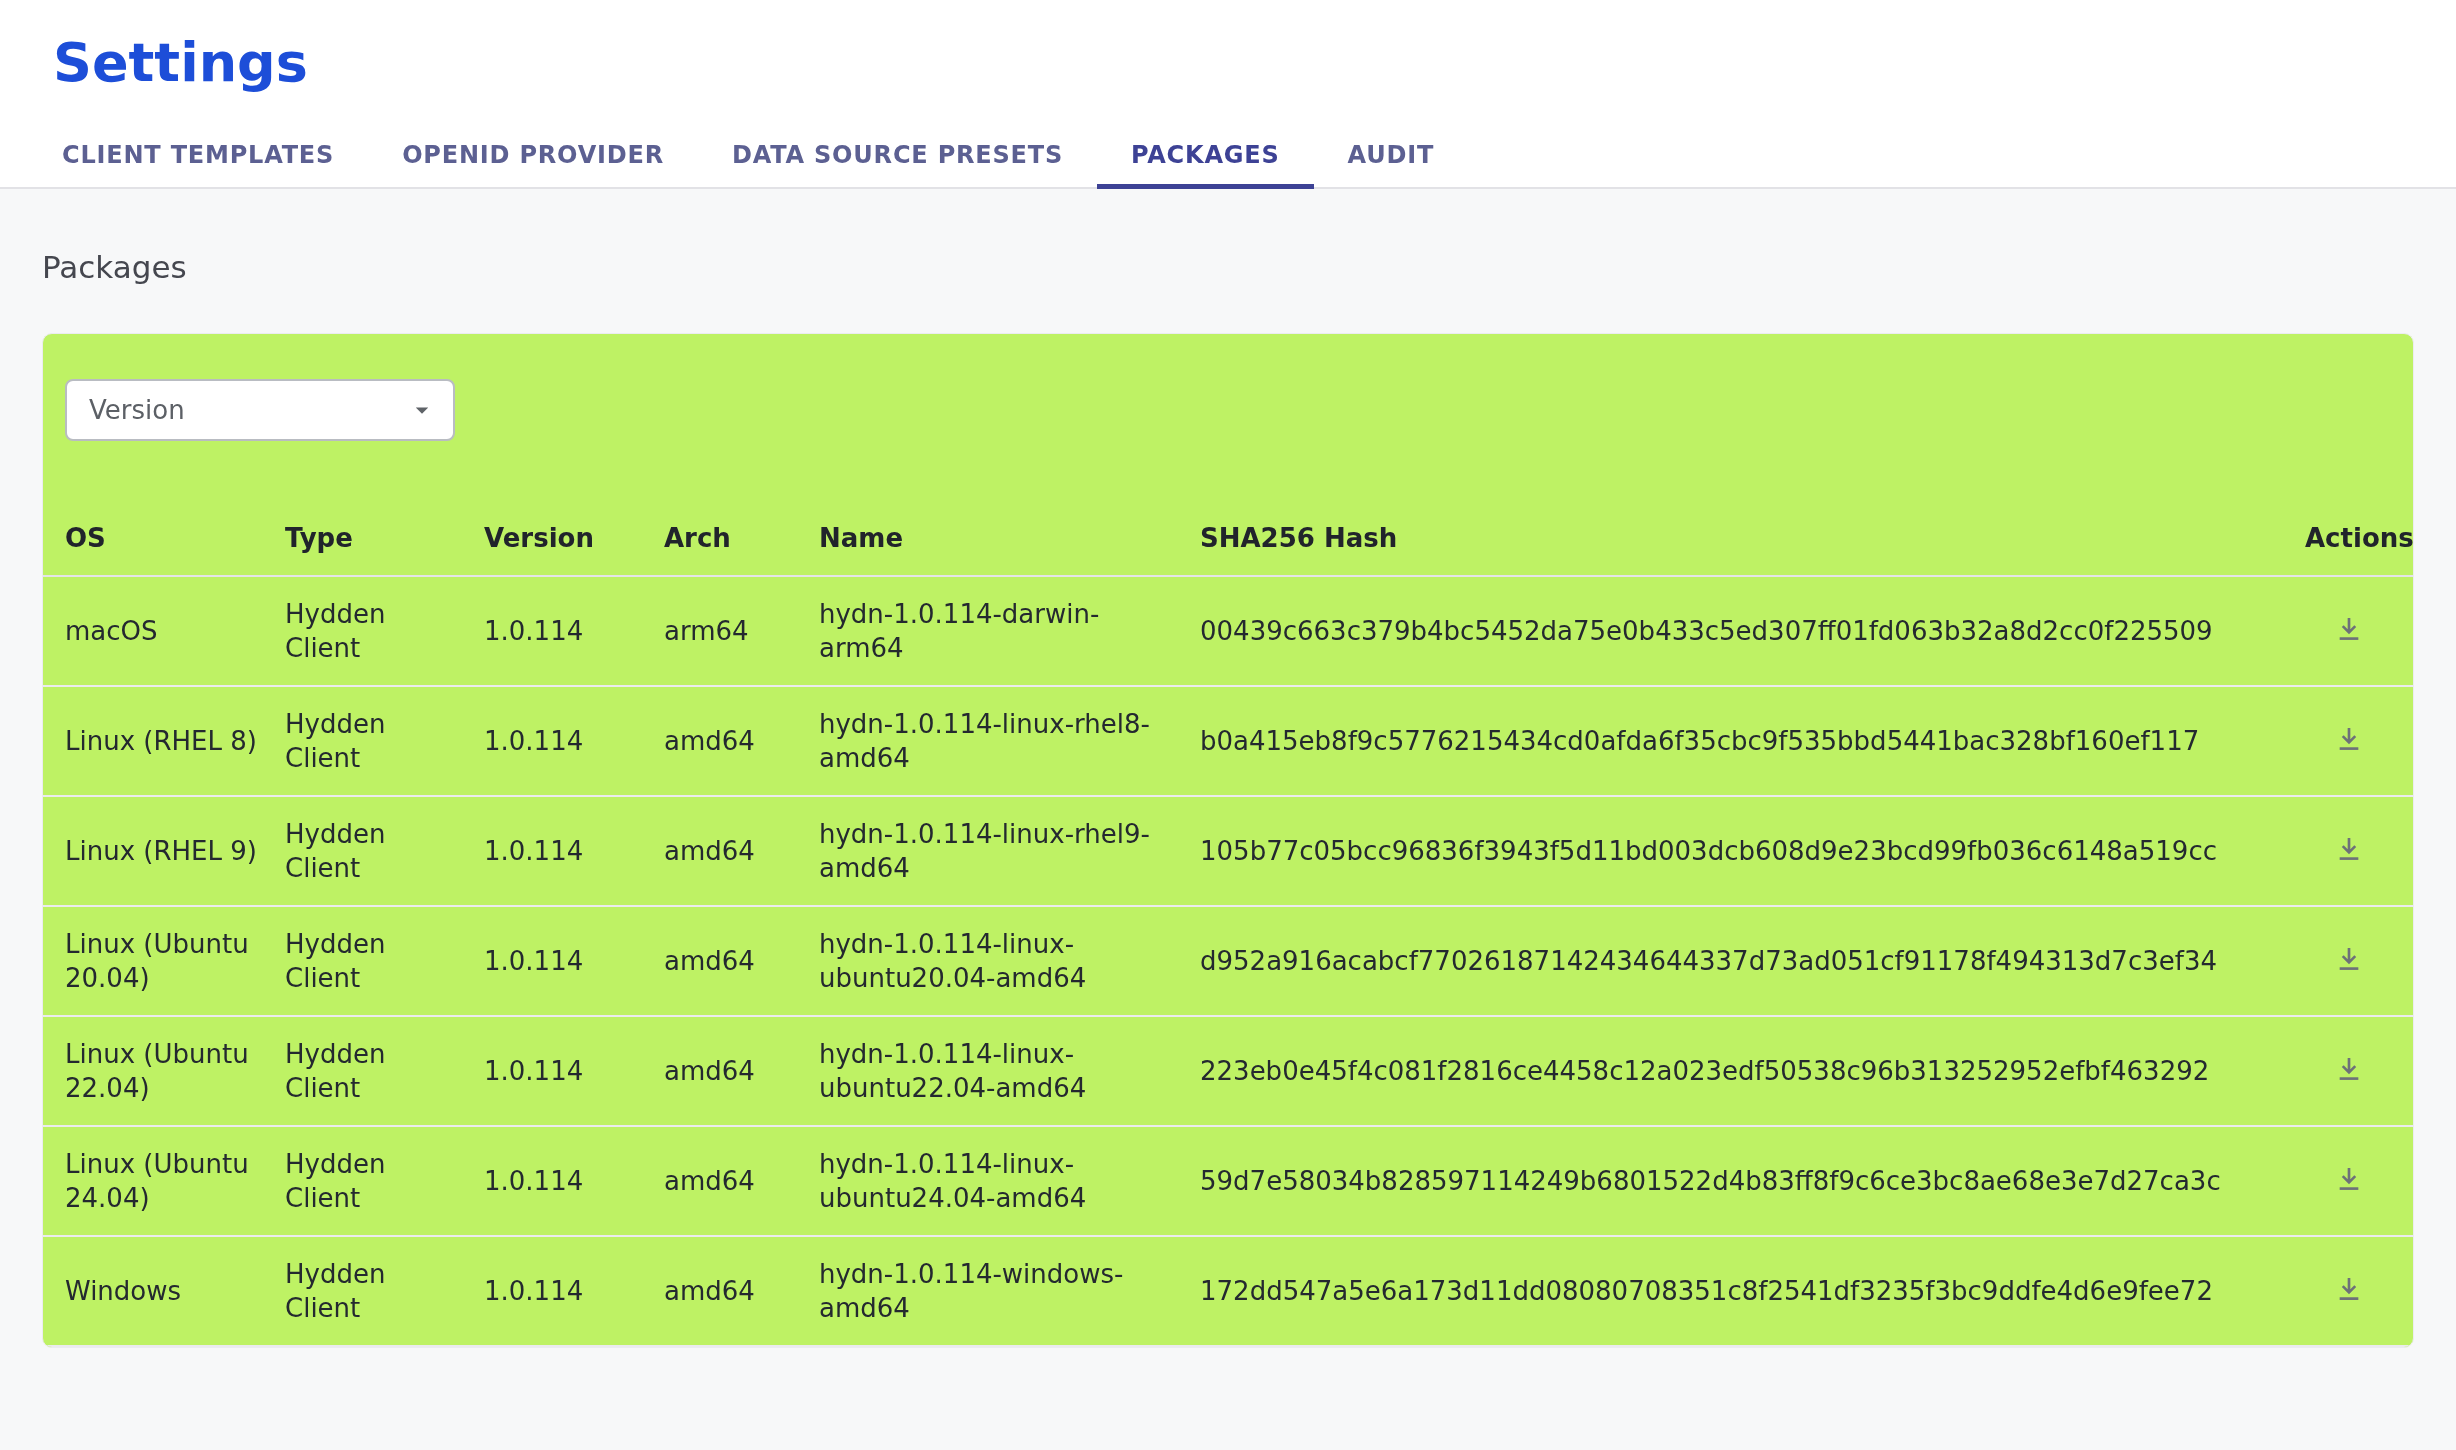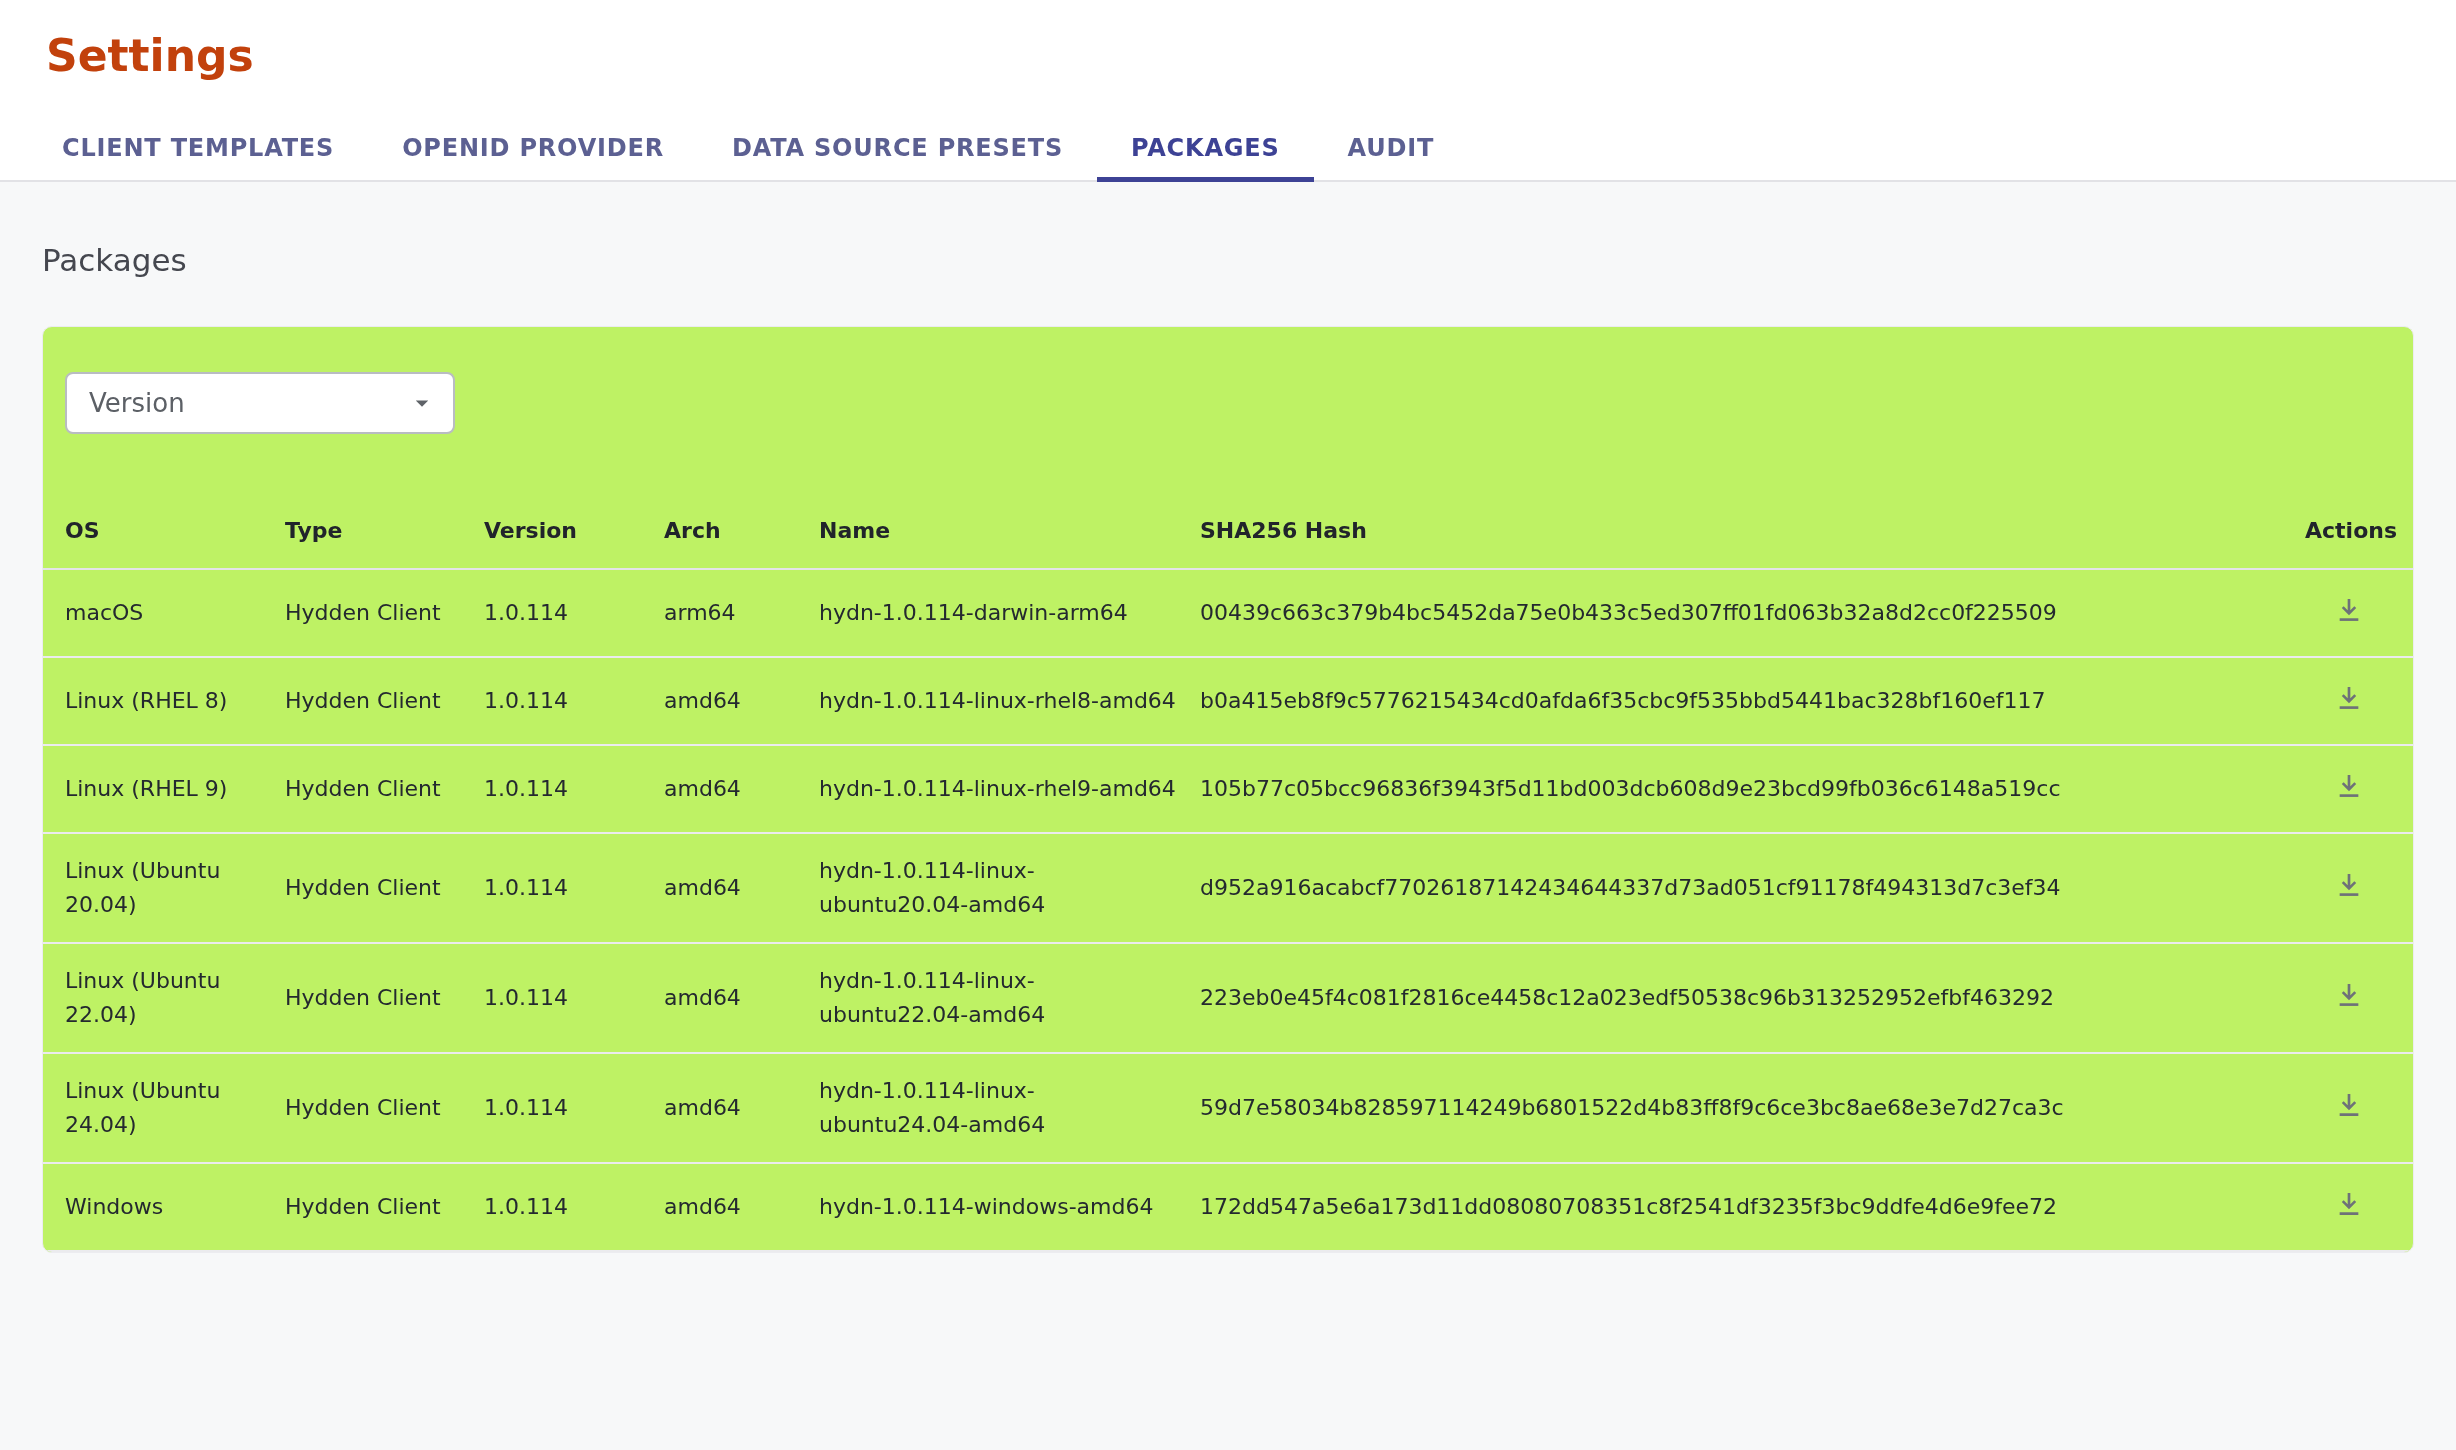--- a/index.html
+++ b/index.html
@@ -9,25 +9,25 @@
     height: 1450px;
     overflow: hidden;
     background: #ffffff;
     font-family: "DejaVu Sans", "Liberation Sans", sans-serif;
     color: #24292f;
   }
 
   
   .page-header { padding: 18px 42px 0 42px; background: #ffffff; }
   .page-title {
-    margin: 4px;
-    font-size: 44px;
+    margin: 11px;
+    font-size: 54px;
     line-height: 68px;
     font-weight: 700;
-    color: #c2410c;
+    color: #1d4ed8;
   }
 
   
   .tabbar {
     margin-top: 26px;
     border-bottom: 2px solid #e2e2e6;
     background: #ffffff;
   }
   .tabs { display: flex; margin-left: 28px; }
   .tab {
@@ -95,21 +95,21 @@
     cursor: pointer;
   }
   .select .caret { display: flex; align-items: center; }
 
   
   table.pkg-table {
     margin-top: 56px;
     width: 100%;
     border-collapse: collapse;
     table-layout: fixed;
-    font-size: 22px;
+    font-size: 26px;
   }
   .pkg-table th {
     text-align: left;
     font-weight: 700;
     color: #21242b;
     padding: 24px 24px 20px 0;
     border-bottom: 2px solid #e4e4e8;
     line-height: 34px;
   }
   .pkg-table td {

